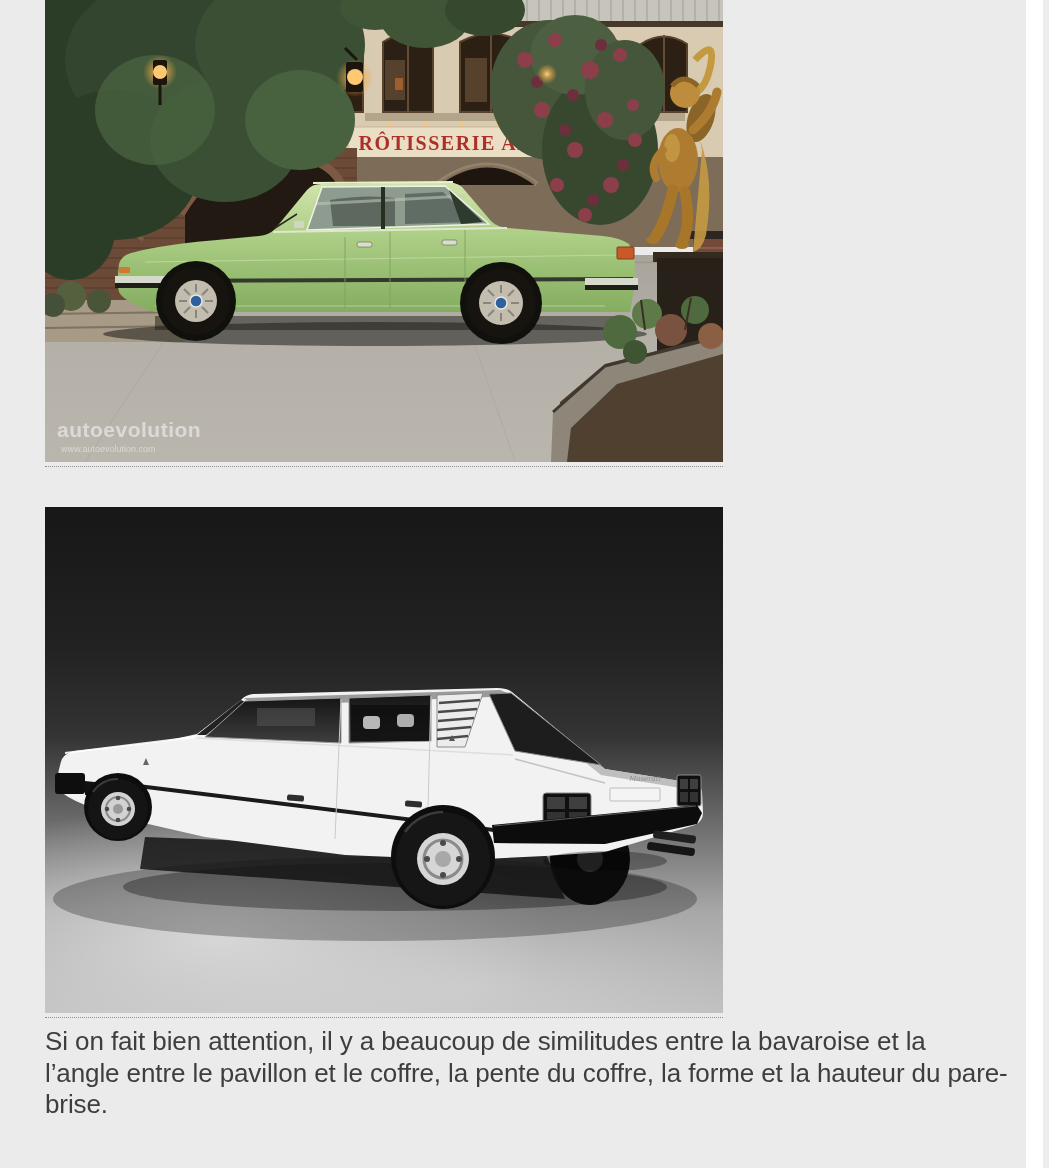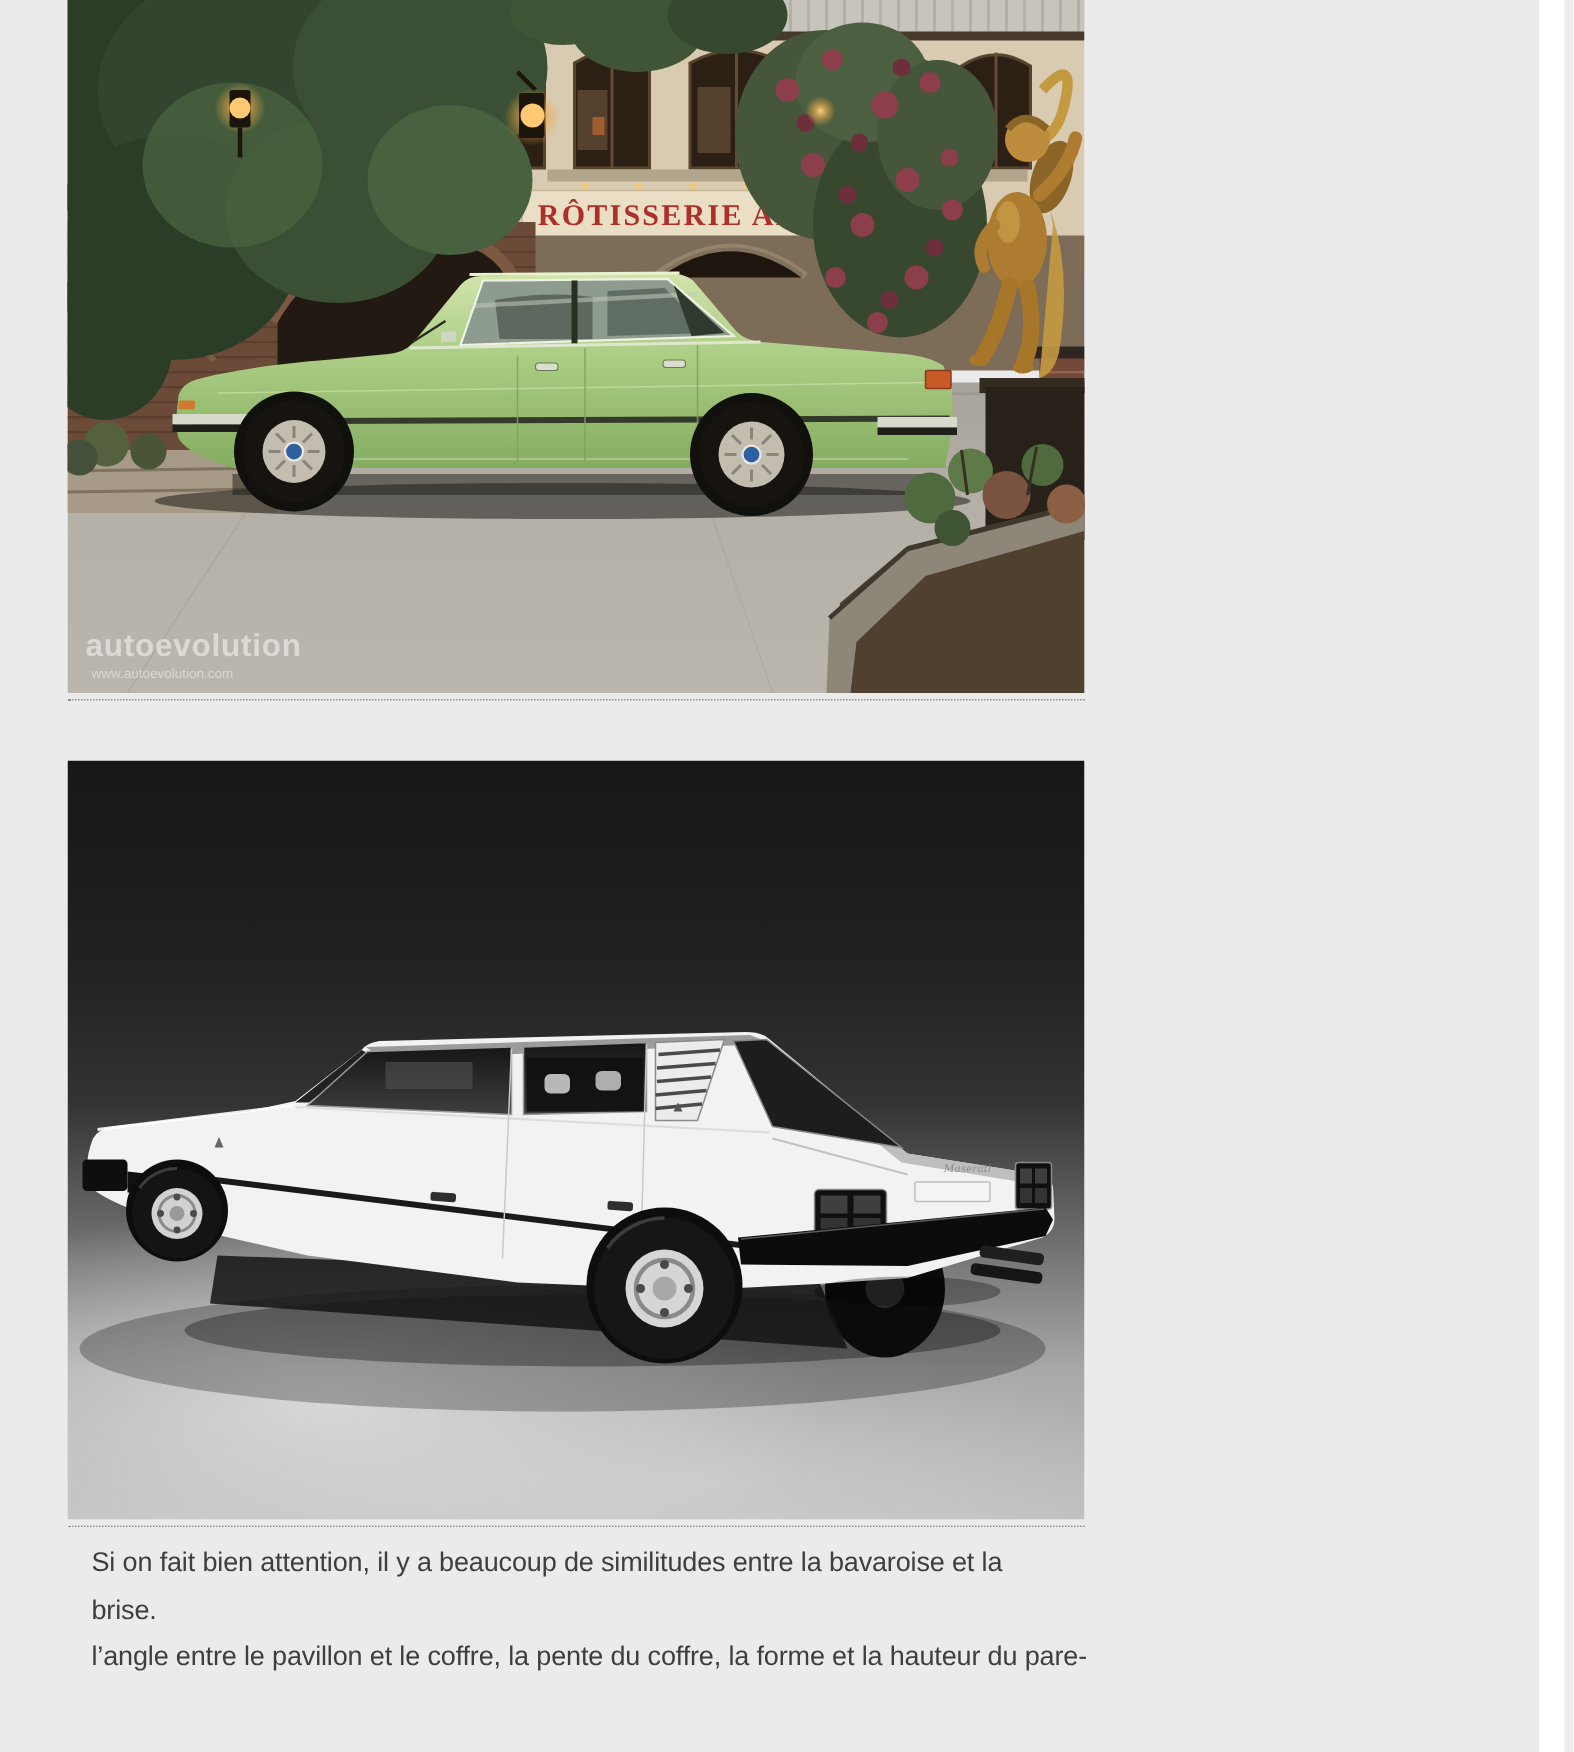--- a/index.html
+++ b/index.html
@@ -4,21 +4,21 @@
 <style>
   html,body{margin:0;padding:0;background:#ffffff;}
   .page{position:relative;width:1049px;height:1168px;overflow:hidden;background:#ffffff;
         font-family:"Liberation Sans",sans-serif;}
   .content{position:absolute;left:0;top:0;width:1026px;height:1168px;background:#ebebeb;
            box-sizing:border-box;padding-left:45px;}
   .edge-strip{position:absolute;right:0;top:0;width:6px;height:1168px;background:#ededed;}
   figure.photo{margin:0;width:678px;padding:0 0 4px 0;border-bottom:1px dotted #8e8e8e;}
   figure.photo svg{display:block;}
   figure.photo.first{margin-bottom:40px;}
-  .para{margin:8px 0 0 16px;width:965px;font-size:18px;line-height:31.5px;color:#3e3e3e;
+  .para{margin:8px 0 0 0;width:965px;font-size:26px;line-height:31.5px;color:#3e3e3e;
         letter-spacing:-0.1px;}
   .pline{display:block;white-space:nowrap;}
 </style>
 </head>
 <body>
 
 <div class="page">
   <div class="content">
 
     <figure class="photo first">
@@ -482,19 +482,19 @@
               <circle cx="414" cy="352" r="3" fill="#4a4a4a"></circle>
             <circle cx="398" cy="352" r="8" fill="#a8a8a8"></circle>
             <path d="M360,325 A47,47 0 0,1 398,305" stroke="#3c3c3c" stroke-width="2.5" fill="none"></path>
           </g>
         </g>
       </svg>
     </figure>
 
     <p class="para">
       <span class="pline">Si on fait bien attention, il y a beaucoup de similitudes entre la bavaroise et la</span>
+      <span class="pline">l’angle entre le pavillon et le coffre, la pente du coffre, la forme et la hauteur du pare-</span>
       <span class="pline">brise.</span>
-      <span class="pline">l’angle entre le pavillon et le coffre, la pente du coffre, la forme et la hauteur du pare-</span>
     </p>
   </div>
 
   <div class="edge-strip"></div>
 </div>
 
 </body></html>

